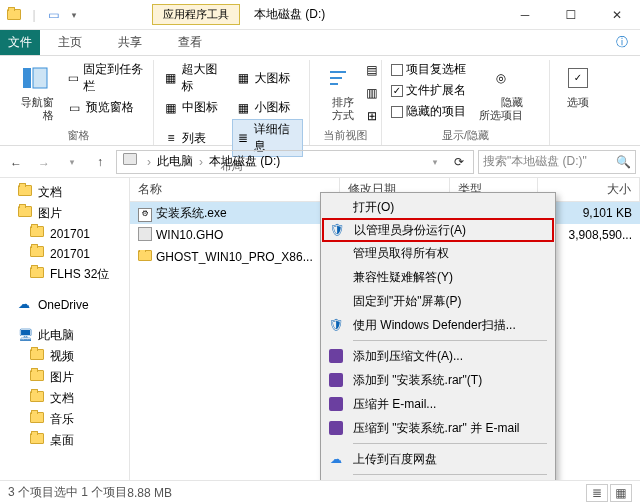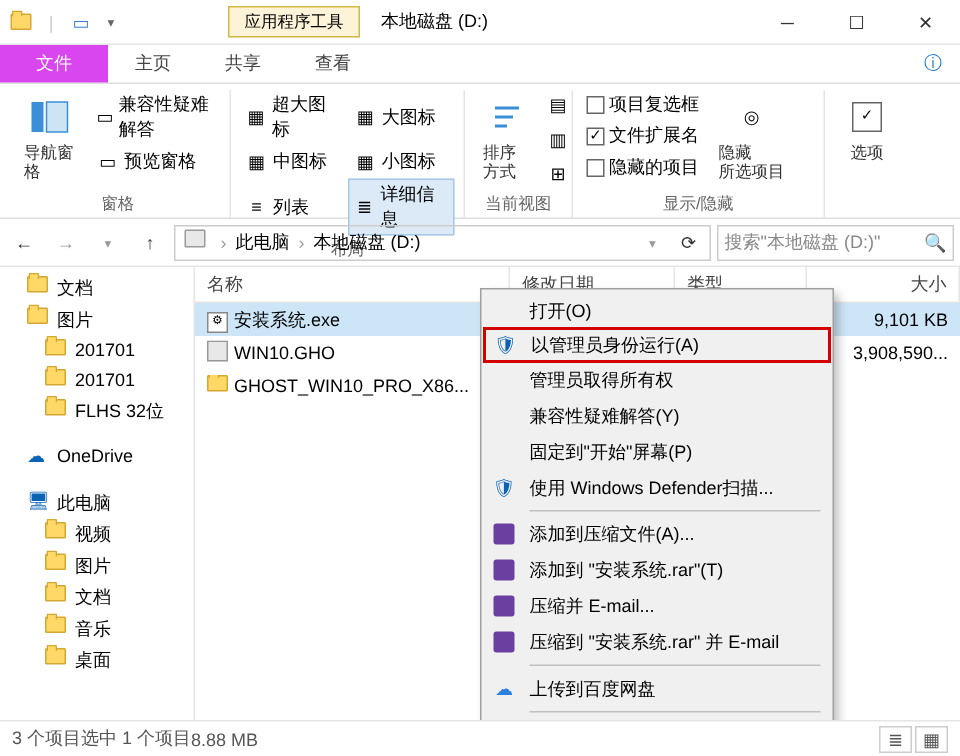--- a/index.html
+++ b/index.html
@@ -5,48 +5,48 @@
 *{margin:0;padding:0;box-sizing:border-box;font-family:"Microsoft YaHei","Segoe UI",sans-serif;font-size:12px}
 body{background:#fff;width:640px;height:504px;overflow:hidden;position:relative}
 .titlebar{height:30px;background:#fff;border-bottom:1px solid #e5e5e5;display:flex;align-items:center}
 .tb-icons{display:flex;gap:4px;padding-left:6px;align-items:center}
 .tb-ico{width:16px;height:16px;display:inline-flex;align-items:center;justify-content:center}
 .tb-tab{background:#fdf3d8;border:1px solid #d4b943;padding:2px 10px;margin-left:70px;font-size:11px}
 .tb-title{margin-left:14px;font-size:12px}
 .tb-btns{margin-left:auto;display:flex}
 .tb-btn{width:46px;height:30px;display:flex;align-items:center;justify-content:center;color:#333}
 .menubar{height:26px;display:flex;align-items:stretch;border-bottom:1px solid #ddd}
-.m-file{background:#d946ef;color:#fff;padding:4px 24px;display:flex;align-items:center}
+.m-file{background:#0f766e;color:#fff;padding:4px 8px;display:flex;align-items:center}
 .m-item{padding:4px 18px;display:flex;align-items:center;color:#444}
 .m-manage{border:1px solid #ccc;border-bottom:2px solid #fff;margin-bottom:-1px;background:#fff}
 .m-help{margin-left:auto;padding:0 12px;display:flex;align-items:center}
 .ribbon{height:90px;border-bottom:1px solid #ddd;display:flex;padding:4px 0 0 4px;background:#fff}
 .rg{display:flex;flex-direction:column;padding:0 6px;border-right:1px solid #e5e5e5}
 .rg-body{flex:1;display:flex;gap:4px}
 .rg-label{text-align:center;font-size:11px;color:#666;padding:2px 0}
 .rbtn-v{display:flex;flex-direction:column;align-items:center;padding:2px 6px;gap:2px}
 .rico{width:32px;height:32px;display:flex;align-items:center;justify-content:center}
 .rico-s{width:16px;height:16px;display:inline-flex;align-items:center;justify-content:center}
-.rlabel{font-size:11px;color:#333;line-height:1.2;text-align:left}
+.rlabel{font-size:11px;color:#333;line-height:1.2;text-align:right}
 .rcol{display:flex;flex-direction:column;gap:2px}
 .rrow{display:flex;align-items:center;gap:3px;padding:1px 3px;font-size:11px}
 .rrow.sel{border:1px solid #a5c8e8;background:#dceaf7}
 .chk{width:12px;height:12px;border:1px solid #666;display:inline-flex;align-items:center;justify-content:center;font-size:10px;line-height:1}
 .addr{height:32px;display:flex;align-items:center;padding:0 4px;gap:4px;border-bottom:1px solid #e5e5e5}
 .nav-btn{width:24px;height:24px;display:flex;align-items:center;justify-content:center;color:#999}
 .nav-btn.a{color:#333}
 .crumb{flex:1;height:24px;border:1px solid #ccc;display:flex;align-items:center;padding:0 2px}
 .crumb-ico{width:18px;height:18px;margin:0 4px}
 .crumb-it{padding:0 4px;font-size:12px}
 .crumb-sep{color:#999;padding:0 2px}
 .crumb-actions{margin-left:auto;display:flex}
 .sbox{width:158px;height:24px;border:1px solid #ccc;display:flex;align-items:center;padding:0 4px;color:#888}
 .main{display:flex;height:310px}
 .tree{width:130px;border-right:1px solid #e5e5e5;overflow:hidden;padding-top:4px}
-.tn{display:flex;align-items:flex-start;padding:2px 0 2px 18px;gap:4px;white-space:nowrap}
+.tn{display:flex;align-items:center;padding:2px 0 2px 18px;gap:4px;white-space:nowrap}
 .tn.l2{padding-left:30px}
 .tn-ico{width:16px;height:16px;flex-shrink:0}
 .fold{display:inline-block;width:14px;height:11px;background:#ffd868;border:1px solid #d4a830;border-radius:1px;position:relative}
 .fold::before{content:"";position:absolute;top:-3px;left:0;width:5px;height:3px;background:#ffd868;border:1px solid #d4a830;border-bottom:none;border-radius:1px 1px 0 0}
 .drv{width:14px;height:12px;background:#e8e8e8;border:1px solid #999;border-radius:1px;display:inline-block}
 .list{flex:1;position:relative}
 .lhead{display:flex;border-bottom:1px solid #e5e5e5;height:24px;align-items:center}
 .lh{padding:0 8px;font-size:12px;color:#444;border-right:1px solid #e5e5e5;height:100%;display:flex;align-items:center}
 .lrow{display:flex;height:22px;align-items:center}
 .lrow.sel{background:#cde6f7}
@@ -97,21 +97,21 @@
             <svg width="28" height="28">
               <rect x="2" y="4" width="8" height="20" fill="#3b8fd8"></rect>
               <rect x="12" y="4" width="14" height="20" fill="#cde4f5" stroke="#3b8fd8"></rect>
             </svg>
           </div>
         <div class="rlabel">导航窗格</div>
       </div>
       <div class="rcol">
         <div class="rrow">
             <span class="rico-s">▭</span>
-            <span>兼容性疑难解答</span>
+            <span>固定到任务栏</span>
           </div>
         <div class="rrow">
             <span class="rico-s">▭</span>
             <span>预览窗格</span>
           </div>
       </div>
     </div>
     <div class="rg-label">窗格</div>
   </div>
   <div class="rg" style="width:156px">

